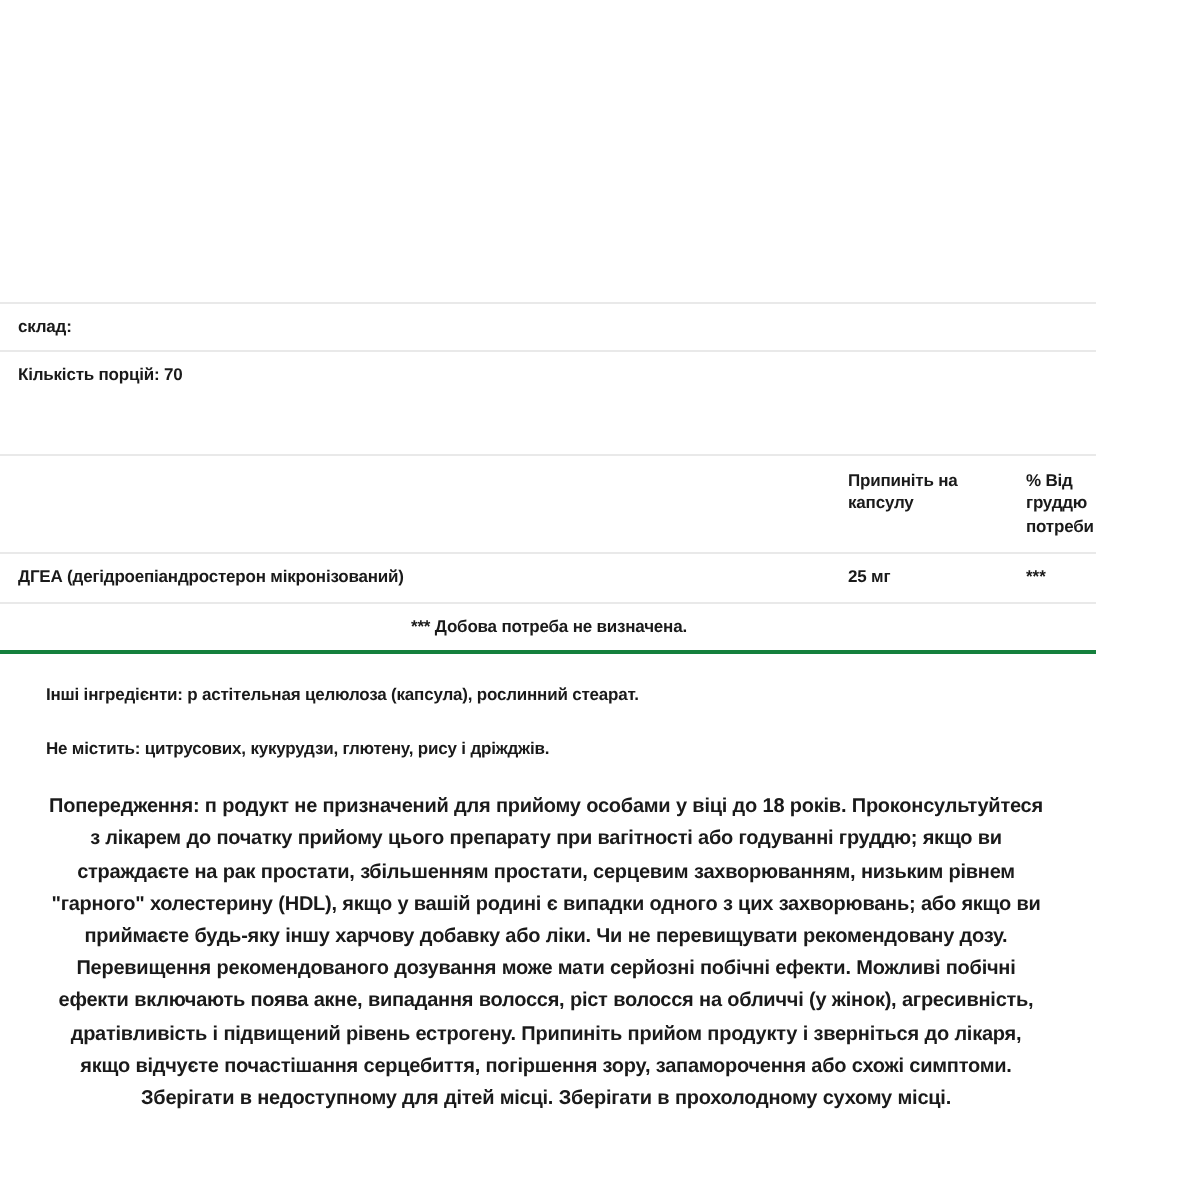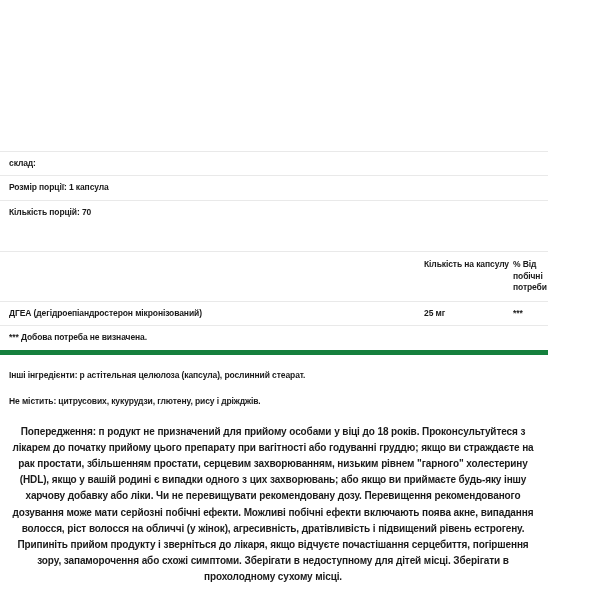--- a/index.html
+++ b/index.html
@@ -27,21 +27,22 @@
   .row {
     display: flex;
     align-items: flex-start;
     border-top: 1px solid #e9e9e9;
     padding: 6px 8px 6px 9px;
     box-sizing: border-box;
     min-height: 23px;
     justify-content: flex-end;
   }
   .row-last {
-    border-bottom: 5px solid #15803d;
+    border-bottom: 2px solid #15803d;
+    text-align: center;
   }
   .cell-name {
     flex: 0 0 415px;
     font-size: 8.5px;
     font-weight: bold;
     line-height: 1.35;
     letter-spacing: -0.1px;
   }
   .cell-amount {
     flex: 0 0 89px;
@@ -70,21 +71,21 @@
     font-size: 8.5px;
     font-weight: bold;
     line-height: 1.35;
     letter-spacing: -0.1px;
     box-sizing: border-box;
   }
   .gap-block {
     height: 27px;
   }
   .notes {
-    padding: 0 9px;
+    padding: 0 23px;
     box-sizing: border-box;
   }
   .note-line {
     font-size: 8.5px;
     font-weight: bold;
     line-height: 1.35;
     letter-spacing: -0.1px;
     margin: 0;
     padding-top: 15px;
   }
@@ -107,30 +108,29 @@
 <body>
 
 <div class="page">
 
   <div class="spacer-top"></div>
 
   <div class="facts-panel">
 
     <div class="simple-row">склад:</div>
 
-    <div class="simple-row">Розмір порції: 1 капсула</div>
 
     <div class="simple-row">Кількість порцій: 70</div>
 
     <div class="gap-block"></div>
 
     <div class="head-row">
       <div class="cell-name"></div>
-      <div class="cell-amount">Кількість на капсулу</div>
-      <div class="cell-dv">% Від побічні потреби</div>
+      <div class="cell-amount">Припиніть на капсулу</div>
+      <div class="cell-dv">% Від груддю потреби</div>
     </div>
 
     <div class="row">
       <div class="cell-name">ДГЕА (дегідроепіандростерон мікронізований)</div>
       <div class="cell-amount">25 мг</div>
       <div class="cell-dv stars">***</div>
     </div>
 
     <div class="simple-row row-last">*** Добова потреба не визначена.</div>
 

